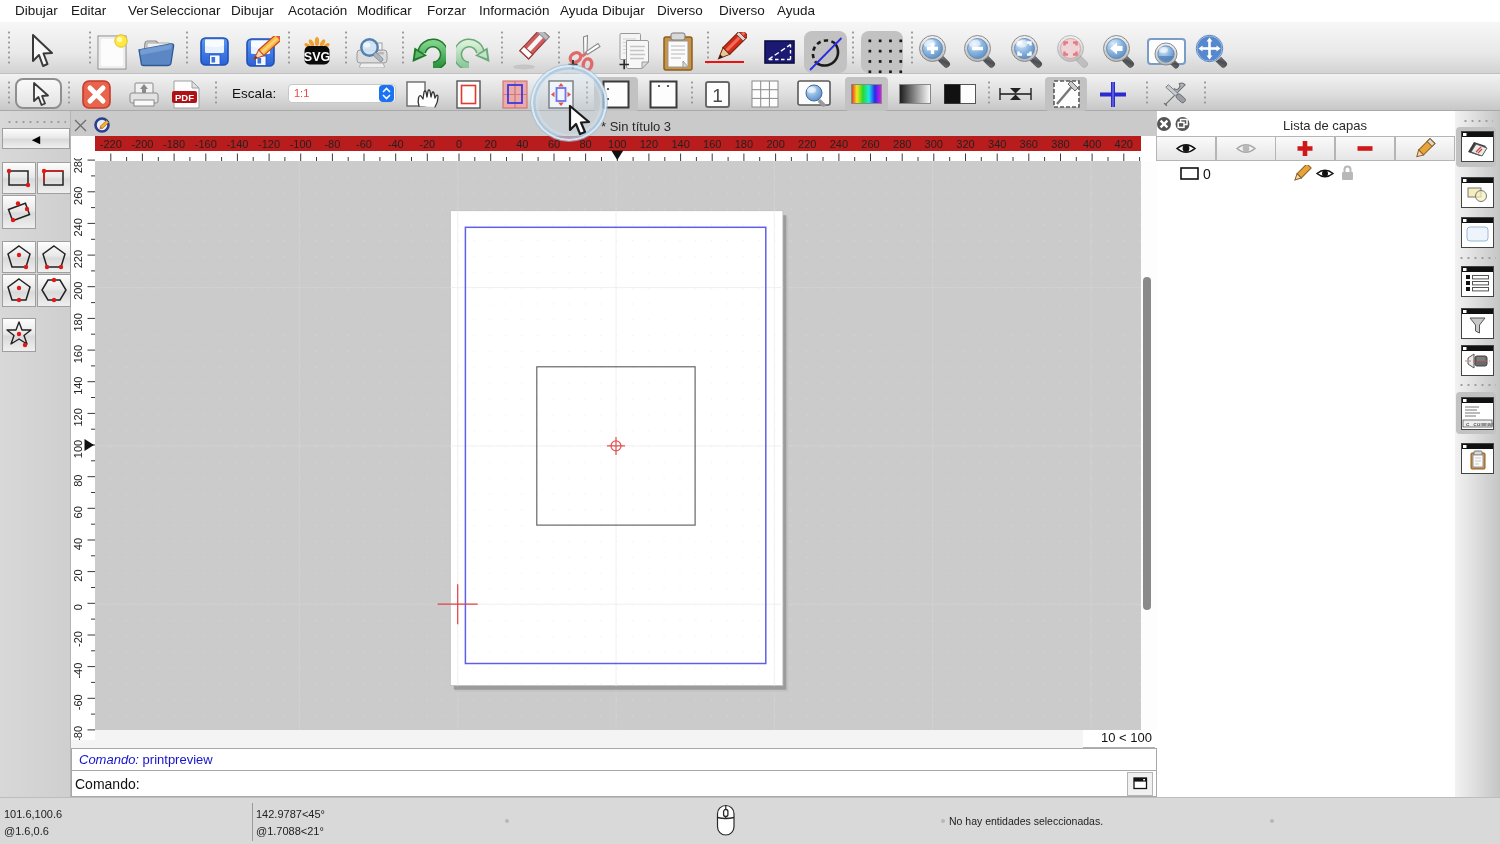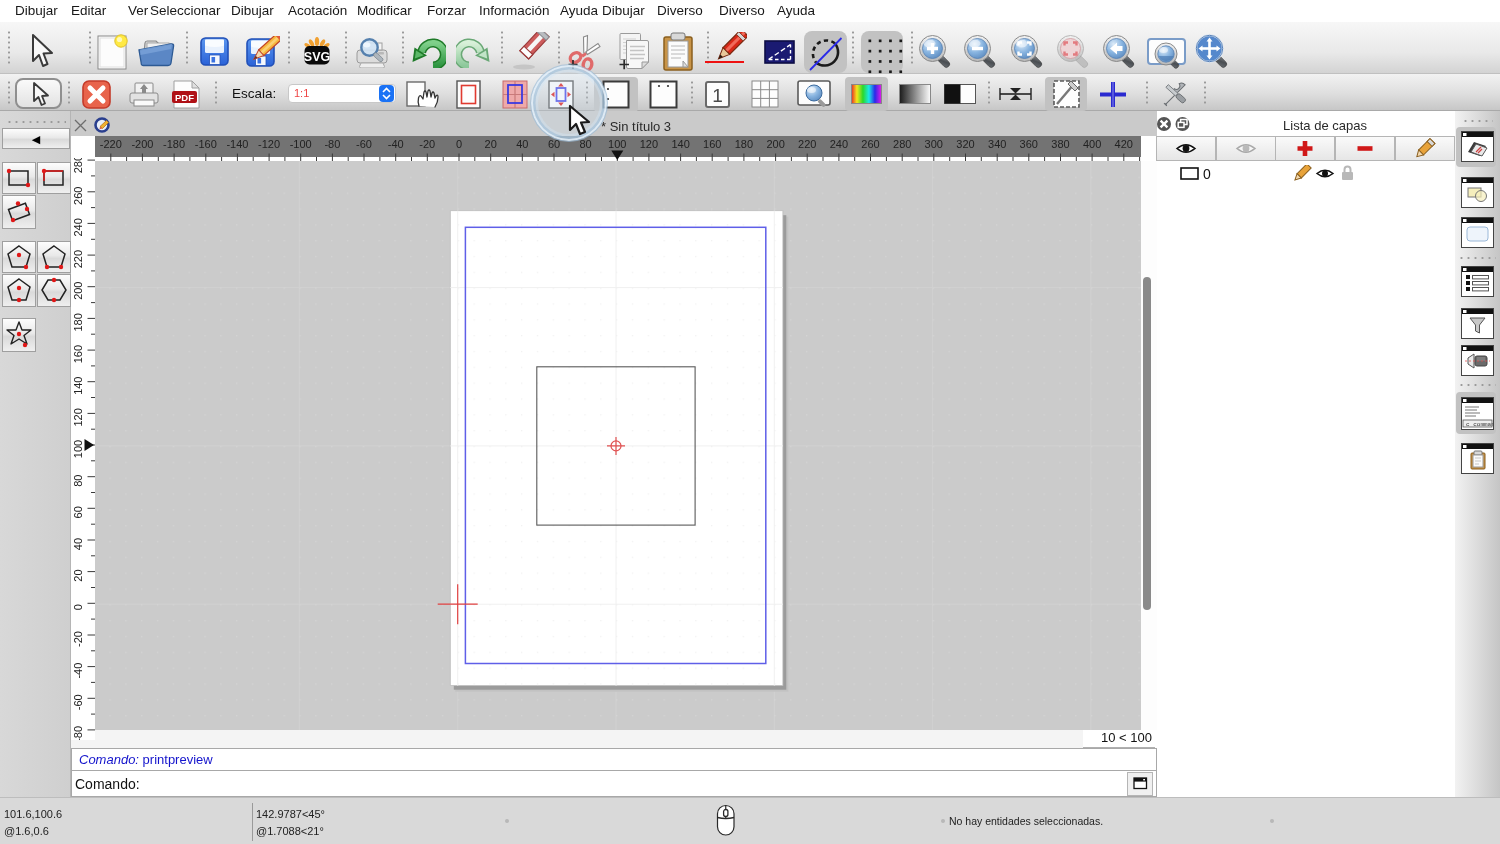--- a/index.html
+++ b/index.html
@@ -13,21 +13,21 @@
 .vsep1{width:2px;height:34px;top:8px;background-image:radial-gradient(circle,#9a9a9a 1px,transparent 1.2px);background-size:2px 5px;background-repeat:repeat-y}
 .vsep2{width:2px;height:26px;top:5px;background-image:radial-gradient(circle,#9a9a9a 1px,transparent 1.2px);background-size:2px 5px;background-repeat:repeat-y}
 .hdots{height:2px;background-image:radial-gradient(circle,#9a9a9a 1px,transparent 1.2px);background-size:7px 2px;background-repeat:repeat-x}
 .seldark{background:#c2c2c2;border-radius:4px}
 
 .ldock{left:0;top:111px;width:71px;height:686px;background:linear-gradient(90deg,#d8d8d8,#cfcfcf);border-right:1px solid #b5b5b5}
 .lbtn{background:linear-gradient(#fdfdfd,#e9e9e9 45%,#dadada 55%,#efefef);border:1px solid #9f9f9f}
 
 .tabbar{left:71px;top:111px;width:1086px;height:25px;background:#cacaca}
 
-.hruler{left:95px;top:136px;width:1046px;height:21px;background:#737373}
+.hruler{left:95px;top:136px;width:1046px;height:15px;background:#b91c1c}
 .vruler{left:71px;top:158px;width:24px;height:582px;background:#fff;z-index:3}
 .canvas{left:95px;top:161px;width:1046px;height:569px;background:#cbcbcb}
 .vscroll{left:1141px;top:161px;width:16px;height:569px;background:#fdfdfd}
 .hscrollstrip{left:71px;top:730px;width:1012px;height:18px;background:#f4f4f4}
 .gridstatus{left:1083px;top:730px;width:72px;height:18px;background:#fff;border-bottom:1px solid #b0b0b0;font-size:13px;color:#111;text-align:right;padding-right:3px}
 .cmdhist{left:71px;top:748px;width:1086px;height:24px;background:#fff;border:1px solid #a8a8a8}
 .cmdinput{left:71px;top:770px;width:1086px;height:27px;background:#fff;border:1px solid #a8a8a8}
 .statusbar{left:0;top:797px;width:1500px;height:47px;background:#d9d9d9;border-top:1px solid #bdbdbd}
 .st{position:absolute;font-size:11px;color:#222}
 

